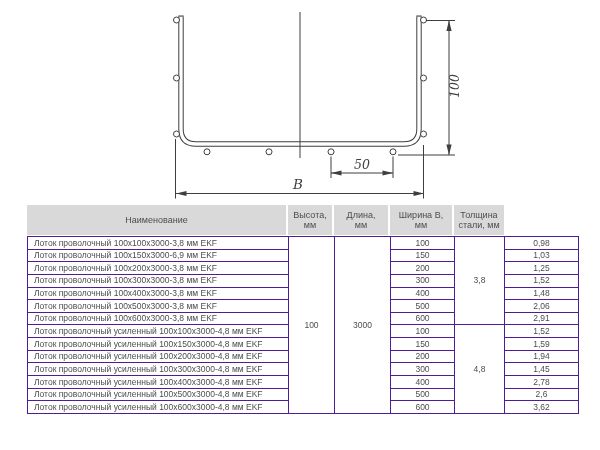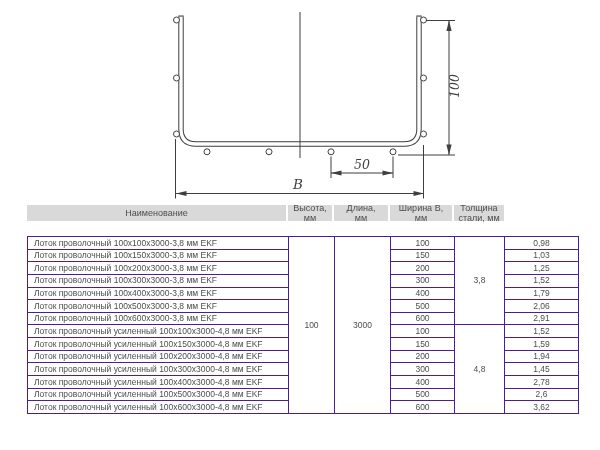--- a/index.html
+++ b/index.html
@@ -4,21 +4,21 @@
 <style>
   html,body{margin:0;padding:0;}
   body{width:600px;height:450px;background:#ffffff;font-family:"Liberation Sans",sans-serif;}
   #canvas{position:relative;width:600px;height:450px;background:#ffffff;overflow:hidden;}
 
   
   #drawing{position:absolute;top:0;left:0;}
   .dim-text{font-family:"DejaVu Serif",serif;font-style:italic;fill:#3f3f3f;}
 
   
-  #thead{position:absolute;top:205px;left:27px;width:551px;height:16px;display:flex;}
+  #thead{position:absolute;top:205px;left:27px;width:551px;height:30px;display:flex;}
   .th{background:#d9d9d9;color:#4d4d4d;font-size:9px;line-height:10.5px;
       display:flex;align-items:center;justify-content:center;text-align:center;
       box-sizing:border-box;white-space:pre-line;}
   .th:not(:last-child){border-right:2px solid #ffffff;}
   .w0{width:261px}.w1{width:46px}.w2{width:56px}.w3{width:64px}.w4{width:50px}.w5{width:74px}
 
   
   #spec{position:absolute;top:236px;left:27px;width:551px;border-collapse:collapse;
         table-layout:fixed;font-size:8.5px;color:#4d4d4d;}
   #spec td{border:1px solid #4c1d95;height:11.65px;padding:0;line-height:1;
@@ -100,38 +100,38 @@
     <tbody>
         <tr>
           <td class="name">Лоток проволочный 100х100х3000-3,8 мм EKF</td>
           <td class="c" rowspan="14">100</td>
           <td class="c" rowspan="14">3000</td>
           <td class="c">100</td>
           <td class="c" rowspan="7">3,8</td>
           <td class="c">0,98</td>
         </tr>
         <tr>
-          <td class="name">Лоток проволочный 100х150х3000-3,8 мм EKF</td>
+          <td class="name">Лоток проволочный 100х150х3000-6,9 мм EKF</td>
           <td class="c">150</td>
           <td class="c">1,03</td>
         </tr>
         <tr>
           <td class="name">Лоток проволочный 100х200х3000-3,8 мм EKF</td>
           <td class="c">200</td>
           <td class="c">1,25</td>
         </tr>
         <tr>
           <td class="name">Лоток проволочный 100х300х3000-3,8 мм EKF</td>
           <td class="c">300</td>
           <td class="c">1,52</td>
         </tr>
         <tr>
           <td class="name">Лоток проволочный 100х400х3000-3,8 мм EKF</td>
           <td class="c">400</td>
-          <td class="c">1,79</td>
+          <td class="c">1,48</td>
         </tr>
         <tr>
           <td class="name">Лоток проволочный 100х500х3000-3,8 мм EKF</td>
           <td class="c">500</td>
           <td class="c">2,06</td>
         </tr>
         <tr>
           <td class="name">Лоток проволочный 100х600х3000-3,8 мм EKF</td>
           <td class="c">600</td>
           <td class="c">2,91</td>

